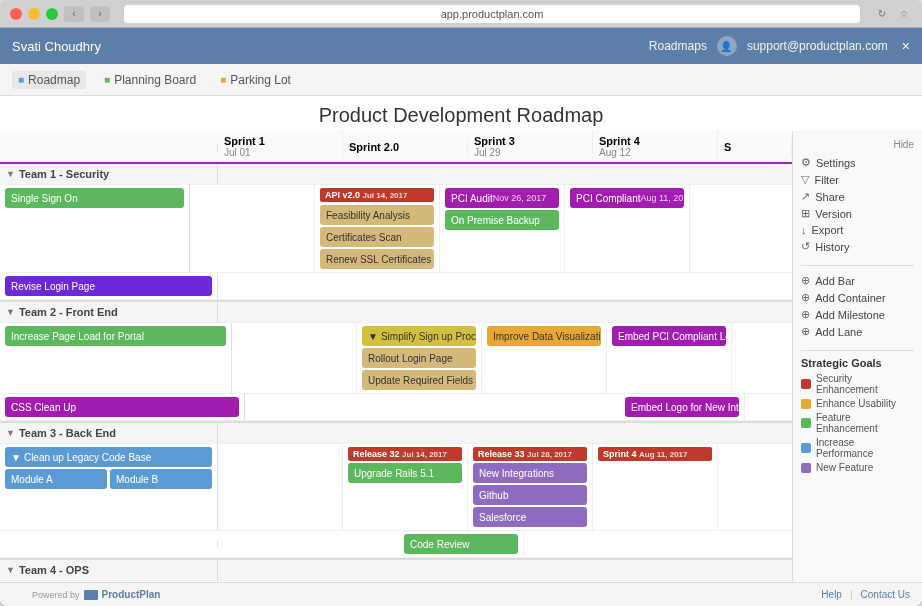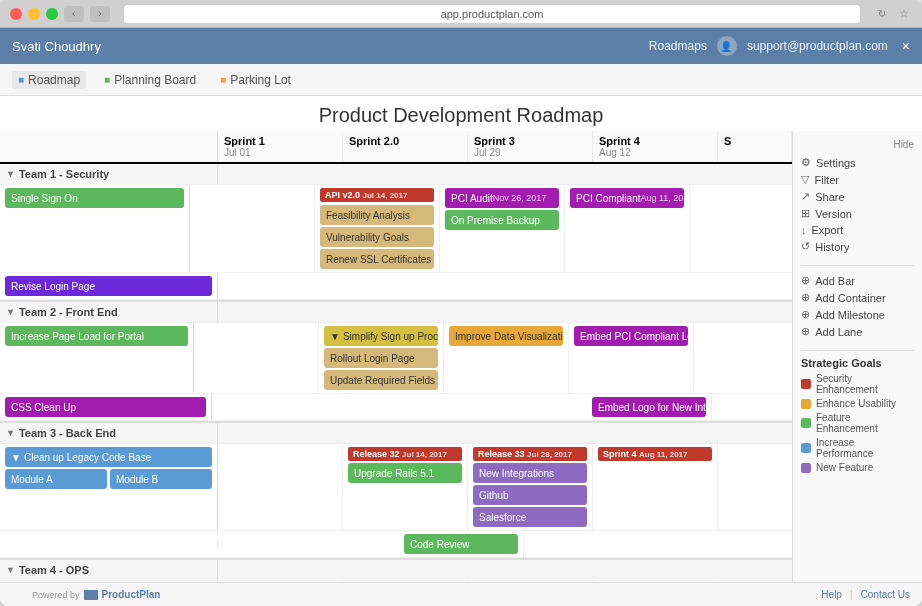--- a/index.html
+++ b/index.html
@@ -108,21 +108,21 @@
     </div>
 
     <div class="main-area">
       <div class="roadmap-content">
         <div class="roadmap-title">Product Development Roadmap</div>
 
         <div style="display:flex; flex:1; overflow:hidden;">
 
           <div style="flex:1; overflow:auto; display:flex; flex-direction:column;">
 
-            <div style="display:flex; background:#fafafa; border-bottom:2px solid #000000; flex-shrink:0;">
+            <div style="display:flex; background:#fafafa; border-bottom:2px solid #a21caf; flex-shrink:0;align-items:center;">
               <div style="width:218px; flex-shrink:0; border-right:1px solid #ddd; padding:4px 6px;"></div>
               <div style="flex:1; min-width:125px; border-right:1px solid #eee; padding:4px 6px;">
                 <div style="font-weight:600; font-size:11px;">Sprint 1</div>
                 <div style="font-size:10px;color:#888;">Jul 01</div>
               </div>
               <div style="flex:1; min-width:125px; border-right:1px solid #eee; padding:4px 6px;">
                 <div style="font-weight:600; font-size:11px;">Sprint 2.0</div>
               </div>
               <div style="flex:1; min-width:125px; border-right:1px solid #eee; padding:4px 6px;">
                 <div style="font-weight:600; font-size:11px;">Sprint 3</div>
@@ -151,21 +151,21 @@
               </div>
 
               <div style="display:flex; border-bottom:1px solid #f0f0f0; min-height:28px; align-items:stretch;">
                 <div style="width:190px; flex-shrink:0; border-right:1px solid #ddd; padding:3px 5px; display:flex; flex-direction:column; gap:2px;">
                   <div class="bar bar-green">Single Sign On</div>
                 </div>
                 <div style="flex:1; min-width:125px; border-right:1px solid #eee; padding:3px 5px;"></div>
                 <div style="flex:1; min-width:125px; border-right:1px solid #eee; padding:3px 5px; display:flex; flex-direction:column; gap:2px;">
                   <div style="background:#c0392b; color:white; font-size:9px; font-weight:700; border-radius:2px; padding:2px 5px; margin-bottom:1px;">API v2.0 <span style="opacity:0.8; font-size:8px;">Jul 14, 2017</span></div>
                   <div class="bar" style="background:#d4b97a; color:#333;">Feasibility Analysis</div>
-                  <div class="bar" style="background:#d4b97a; color:#333;">Vulnerability Goals</div>
+                  <div class="bar" style="background:#d4b97a; color:#333;">Certificates Scan</div>
                   <div class="bar" style="background:#d4b97a; color:#333;">Renew SSL Certificates</div>
                 </div>
                 <div style="flex:1; min-width:125px; border-right:1px solid #eee; padding:3px 5px; display:flex; flex-direction:column; gap:2px;">
                   <div class="bar bar-red">PCI Audit <span style="font-size:9px; opacity:0.8;">Nov 26, 2017</span></div>
                   <div class="bar bar-green">On Premise Backup</div>
                 </div>
                 <div style="flex:1; min-width:125px; border-right:1px solid #eee; padding:3px 5px; display:flex; flex-direction:column; gap:2px;text-align:center;">
                   <div class="bar bar-red">PCI Compliant <span style="font-size:9px; opacity:0.8;">Aug 11, 2017</span></div>
                 </div>
                 <div style="flex:1; min-width:40px;"></div>
@@ -190,42 +190,42 @@
                   <span>Team 2 - Front End</span>
                 </div>
                 <div style="flex:1; min-width:125px; border-right:1px solid #eee;"></div>
                 <div style="flex:1; min-width:125px; border-right:1px solid #eee;"></div>
                 <div style="flex:1; min-width:125px; border-right:1px solid #eee;"></div>
                 <div style="flex:1; min-width:125px; border-right:1px solid #eee;"></div>
                 <div style="flex:1; min-width:40px;"></div>
               </div>
 
               <div style="display:flex; border-bottom:1px solid #f0f0f0; min-height:28px; align-items:stretch;">
-                <div style="width:194px; flex-shrink:0; border-right:1px solid #ddd; padding:3px 5px;">
+                <div style="width:232px; flex-shrink:0; border-right:1px solid #ddd; padding:3px 5px;">
                   <div class="bar bar-green">Increase Page Load for Portal</div>
                 </div>
                 <div style="flex:1; min-width:125px; border-right:1px solid #eee; padding:3px 5px;"></div>
                 <div style="flex:1; min-width:125px; border-right:1px solid #eee; padding:3px 5px; display:flex; flex-direction:column; gap:2px;">
                   <div class="bar" style="background:#d4c040; color:#333;">
                     <span style="margin-right:3px;">▼</span>Simplify Sign up Process
                   </div>
                   <div class="bar" style="background:#d4b97a; color:#333;">Rollout Login Page</div>
                   <div class="bar" style="background:#d4b97a; color:#333;">Update Required Fields</div>
                 </div>
                 <div style="flex:1; min-width:125px; border-right:1px solid #eee; padding:3px 5px; display:flex; flex-direction:column; gap:2px;">
                   <div class="bar" style="background:#e8a838; color:#333;">Improve Data Visualization</div>
                 </div>
                 <div style="flex:1; min-width:125px; border-right:1px solid #eee; padding:3px 5px;">
                   <div class="bar bar-red">Embed PCI Compliant Logo</div>
                 </div>
                 <div style="flex:1; min-width:40px;"></div>
               </div>
 
               <div style="display:flex; border-bottom:1px solid #f0f0f0; min-height:24px; align-items:center;">
-                <div style="width:212px; flex-shrink:0; border-right:1px solid #ddd; padding:3px 5px;">
+                <div style="width:245px; flex-shrink:0; border-right:1px solid #ddd; padding:3px 5px;">
                   <div class="bar bar-red">CSS Clean Up</div>
                 </div>
                 <div style="flex:1; min-width:125px; border-right:1px solid #eee;"></div>
                 <div style="flex:1; min-width:125px; border-right:1px solid #eee;"></div>
                 <div style="flex:1; min-width:125px; border-right:1px solid #eee;"></div>
                 <div style="flex:1; min-width:125px; border-right:1px solid #eee; padding:3px 5px;">
                   <div class="bar bar-red">Embed Logo for New Integrations</div>
                 </div>
                 <div style="flex:1; min-width:40px;"></div>
               </div>

